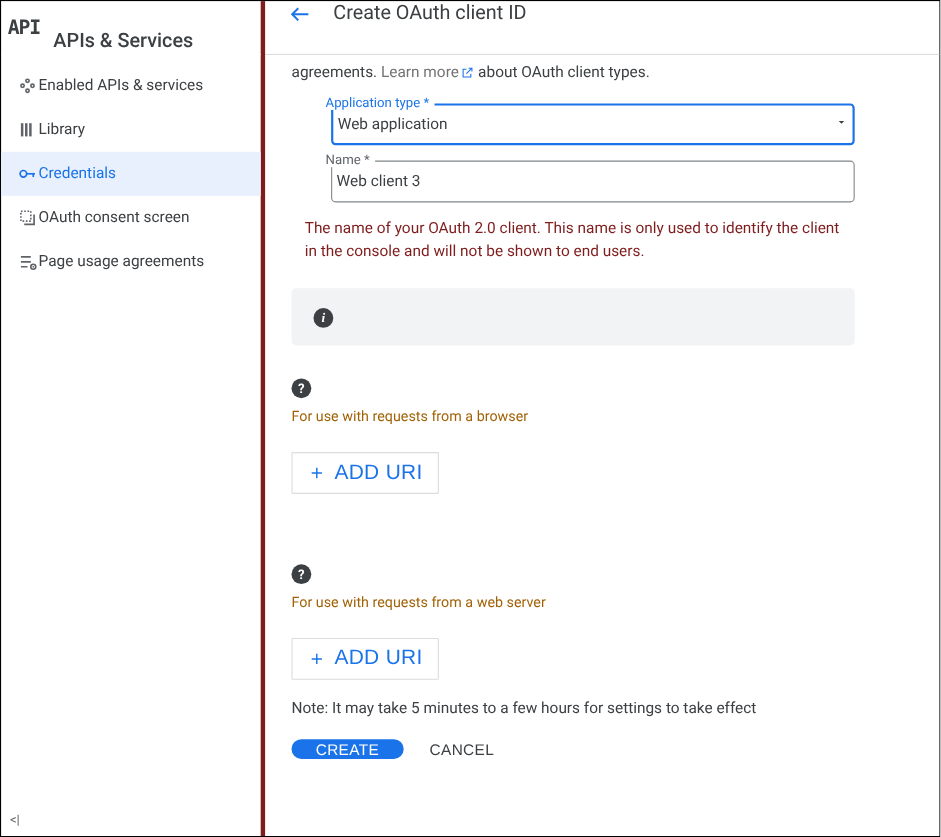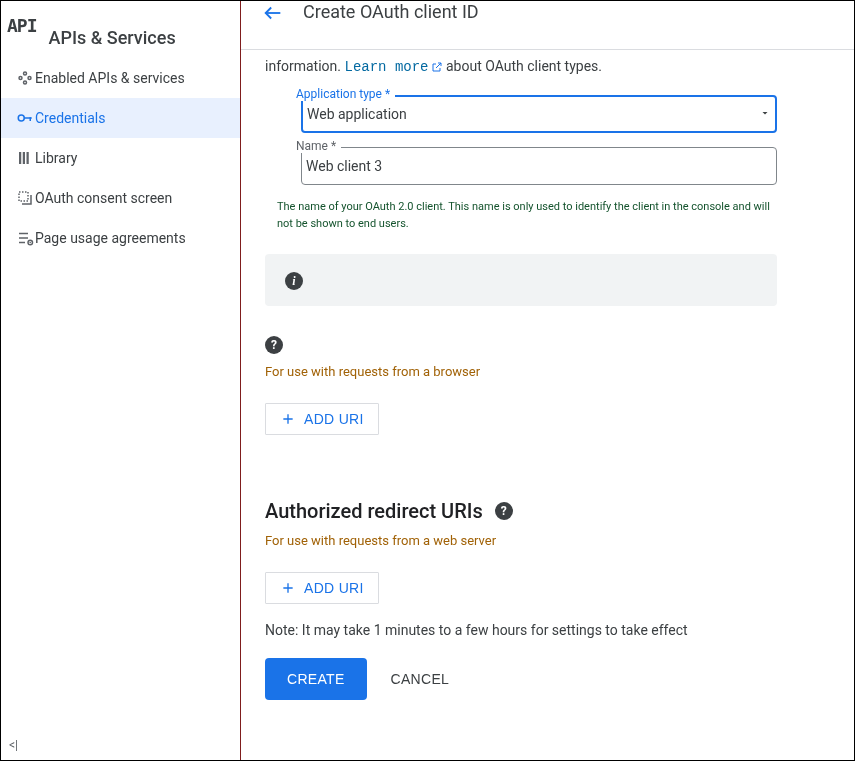--- a/index.html
+++ b/index.html
@@ -1,57 +1,57 @@
 <!DOCTYPE html>
 <html><head>
 <meta charset="utf-8">
 <style>
   * { box-sizing: border-box; margin: 0; padding: 0; }
   body { font-family: Roboto, "Helvetica Neue", Arial, sans-serif; font-size: 14px; color: #3c4043; background: #fff; width: 855px; height: 761px; overflow: hidden; position: relative; }
   .app { display: flex; height: 100%; border: 1px solid #000; }
-  .sidebar { width: 240px; border-right: 1px solid #7f1d1d; display: flex; flex-direction: column; position: relative; }
+  .sidebar { width: 240px; border-right: 4px solid #7f1d1d; display: flex; flex-direction: column; position: relative; }
   .sidebar-header { display: flex; align-items: center; height: 49px; padding: 0 16px 0 6px; border-bottom: 1px solid #fff; }
   .api-logo { font-family: monospace; font-weight: 700; font-size: 18px; letter-spacing: -1px; color: #3c4043; margin-right: 12px; }
   .sidebar-title { font-size: 18px; font-weight: 500; color: #3c4043; margin-top: 24px; }
   .nav { padding-top: 8px; }
   .nav-item { display: flex; align-items: center; height: 40px; padding: 0 16px 0 14px; cursor: pointer; color: #3c4043; font-size: 14px; gap: 0; }
   .nav-item.active { background: #e8f0fe; color: #1a73e8; }
   .nav-item .icn { width: 20px; height: 20px; display: flex; align-items: center; justify-content: center; }
   .nav-item .icn svg { width: 18px; height: 18px; }
   .collapse { position: absolute; bottom: 8px; left: 8px; font-size: 12px; color: #5f6368; cursor: pointer; }
   .main { flex: 1; display: flex; flex-direction: column; min-width: 0; }
   .main-header { display: flex; height: 49px; padding: 0 20px; border-bottom: 1px solid #dadce0; gap: 18px; }
   .back-btn { width: 24px; height: 24px; display:flex; align-items:center; justify-content:center; cursor:pointer; color:#1a73e8; }
   .main-title { font-size: 18px; color: #3c4043; }
   .content { padding: 8px 24px 24px 24px; overflow-y: auto; flex:1; }
   .intro { font-size: 14px; color: #3c4043; margin-bottom: 18px; }
-  .intro a { color: #0369a1; text-decoration: none; font-family: Liberation Mono, monospace; }
+  .intro a { color: #737373; text-decoration: none; }
   .link { color:#1a73e8; text-decoration:none; }
   .ext-icon { display:inline-block; vertical-align: -2px; margin-left:2px; }
   .field { position: relative; margin-bottom: 14px; width: 512px; max-width: 100%; }
   .field.focused .outline { border: 2px solid #1a73e8; }
   .field.focused .label { color: #1a73e8; }
   .outline { border: 1px solid #80868b; border-radius: 4px; height: 38px; display:flex; align-items:center; padding: 0 4px; margin-left: 36px; }
   .label { position: absolute; top: -8px; left: 26px; background: #fff; padding: 0 5px; font-size: 12px; color: #5f6368; }
   .select-val { flex:1; font-size: 14px; color:#3c4043; }
   .caret { color:#3c4043; }
   .text-input { border:none; outline:none; width:100%; font-size:14px; color:#3c4043; font-family:inherit; }
-  .helper { font-size: 11px; color: #14532d; margin: 6px 0 0 12px; line-height: 1.5; width: 500px; }
+  .helper { font-size: 14px; color: #7f1d1d; margin: 6px 0 0 12px; line-height: 1.5; width: 500px; }
   .infobox { background: #f1f3f4; border-radius: 4px; padding: 16px 20px 16px 20px; display:flex; gap: 20px; margin: 22px 0 30px 0; width: 512px; align-items: flex-start; }
   .infobox .info-icon { width: 18px; height:18px; flex-shrink:0; background:#3c4043; color:#fff; border-radius:50%; display:flex; align-items:center; justify-content:center; font-size:12px; font-weight:700; font-family: Georgia, serif; font-style: italic; margin-top:2px; }
   .infobox-text { font-size: 14px; line-height: 1.5; color:#3c4043; }
   .section-title { display:flex; align-items:center; gap:12px; font-size:20px; font-weight:500; color:#202124; margin-bottom:10px; }
   .help-circle { width:18px; height:18px; background:#3c4043; color:#fff; border-radius:50%; display:flex; align-items:center; justify-content:center; font-size:12px; font-weight:700; cursor:pointer; }
   .section-desc { font-size:13px; color:#a16207; margin-bottom: 24px; }
-  .add-btn { display:inline-flex; align-items:center; gap:8px; border:1px solid #dadce0; border-radius:1px; background:#fff; color:#1a73e8; font-size:14px; font-weight:500; padding: 7px 14px; cursor:pointer; letter-spacing: 0.3px; }
+  .add-btn { display:inline-flex; align-items:center; gap:8px; border:1px solid #dadce0; border-radius:1px; background:#fff; color:#1a73e8; font-size:19px; font-weight:500; padding: 7px 14px; cursor:pointer; letter-spacing: 0.3px; }
   .add-btn svg { width:16px; height:16px; }
   .spacer { height: 64px; }
   .note { font-size:14px; color:#3c4043; margin: 18px 0 20px 0; }
   .actions { display:flex; gap:24px; align-items:center; }
-  .btn-primary { background:#1a73e8; color:#fff; border:none; border-radius:4px; padding: 13px 22px; font-size:14px; font-weight:500; cursor:pointer; letter-spacing:0.3px; }
+  .btn-primary { background:#1a73e8; color:#fff; border:none; border-radius:16px; padding: 1px 22px; font-size:14px; font-weight:500; cursor:pointer; letter-spacing:0.3px; }
   .btn-flat { background:none; border:none; color:#3c4043; font-size:14px; font-weight:500; cursor:pointer; letter-spacing:0.3px; }
 </style>
 </head>
 <body>
 
 <div class="app">
   <aside class="sidebar">
     <div class="sidebar-header">
       <span class="api-logo">API</span>
       <span class="sidebar-title">APIs &amp; Services</span>
@@ -61,39 +61,39 @@
         <span class="icn">
           <svg viewBox="0 0 24 24" fill="none" stroke="#5f6368" stroke-width="2">
               <circle cx="6" cy="12" r="2"></circle>
               <circle cx="18" cy="12" r="2"></circle>
               <circle cx="12" cy="6" r="2"></circle>
               <circle cx="12" cy="18" r="2"></circle>
             </svg>
         </span>
         <span>Enabled APIs &amp; services</span>
       </div>
+      <div class="nav-item">
+        <span class="icn">
+          <svg viewBox="0 0 24 24" fill="#5f6368">
+              <rect x="4" y="4" width="3" height="16"></rect>
+              <rect x="9" y="4" width="3" height="16"></rect>
+              <rect x="14" y="4" width="3" height="16"></rect>
+            </svg>
+        </span>
+        <span>Library</span>
+      </div>
       <div class="nav-item active">
         <span class="icn">
           <svg viewBox="0 0 24 24" fill="#1a73e8">
               <circle cx="7" cy="12" r="4" fill="none" stroke="#1a73e8" stroke-width="2"></circle>
               <rect x="11" y="11" width="10" height="2"></rect>
               <rect x="18" y="11" width="2" height="5"></rect>
             </svg>
         </span>
         <span>Credentials</span>
-      </div>
-      <div class="nav-item">
-        <span class="icn">
-          <svg viewBox="0 0 24 24" fill="#5f6368">
-              <rect x="4" y="4" width="3" height="16"></rect>
-              <rect x="9" y="4" width="3" height="16"></rect>
-              <rect x="14" y="4" width="3" height="16"></rect>
-            </svg>
-        </span>
-        <span>Library</span>
       </div>
       <div class="nav-item">
         <span class="icn">
           <svg viewBox="0 0 24 24" fill="none" stroke="#5f6368" stroke-width="2" stroke-dasharray="2 2">
               <rect x="4" y="4" width="12" height="12"></rect>
               <path d="M8 20 h12 v-12" stroke-dasharray="0"></path>
             </svg>
         </span>
         <span>OAuth consent screen</span>
       </div>
@@ -117,21 +117,21 @@
         <svg viewBox="0 0 24 24" width="22" height="22" fill="none" stroke="#1a73e8" stroke-width="2">
             <path d="M20 12H4"></path>
             <path d="M10 6l-6 6 6 6"></path>
           </svg>
       </div>
       <div class="main-title">Create OAuth client ID</div>
     </div>
 
     <div class="content">
       <p class="intro">
-        <span>information. </span><a href="#" class="link"><span>Learn more</span><span class="ext-icon"><svg width="12" height="12" viewBox="0 0 24 24" fill="none" stroke="#1a73e8" stroke-width="2">
+        <span>agreements. </span><a href="#" class="link"><span>Learn more</span><span class="ext-icon"><svg width="12" height="12" viewBox="0 0 24 24" fill="none" stroke="#1a73e8" stroke-width="2">
                 <path d="M14 4h6v6"></path>
                 <path d="M20 4L10 14"></path>
                 <path d="M18 14v6H4V6h6"></path>
               </svg></span></a><span> about OAuth client types.</span>
       </p>
 
       <div class="field focused">
         <span class="label">Application type *</span>
         <div class="outline">
           <span class="select-val">Web application</span>
@@ -162,32 +162,31 @@
       <button class="add-btn">
         <svg viewBox="0 0 24 24" fill="none" stroke="#1a73e8" stroke-width="2">
             <path d="M12 5v14M5 12h14"></path>
           </svg>
         <span>ADD URI</span>
       </button>
 
       <div class="spacer"></div>
 
       <div class="section-title">
-        <span>Authorized redirect URIs</span>
         <span class="help-circle">?</span>
       </div>
       <p class="section-desc">For use with requests from a web server</p>
       <button class="add-btn">
         <svg viewBox="0 0 24 24" fill="none" stroke="#1a73e8" stroke-width="2">
             <path d="M12 5v14M5 12h14"></path>
           </svg>
         <span>ADD URI</span>
       </button>
 
-      <p class="note">Note: It may take 1 minutes to a few hours for settings to take effect</p>
+      <p class="note">Note: It may take 5 minutes to a few hours for settings to take effect</p>
 
       <div class="actions">
         <button class="btn-primary">CREATE</button>
         <button class="btn-flat">CANCEL</button>
       </div>
     </div>
   </main>
 </div>
 
 </body></html>

